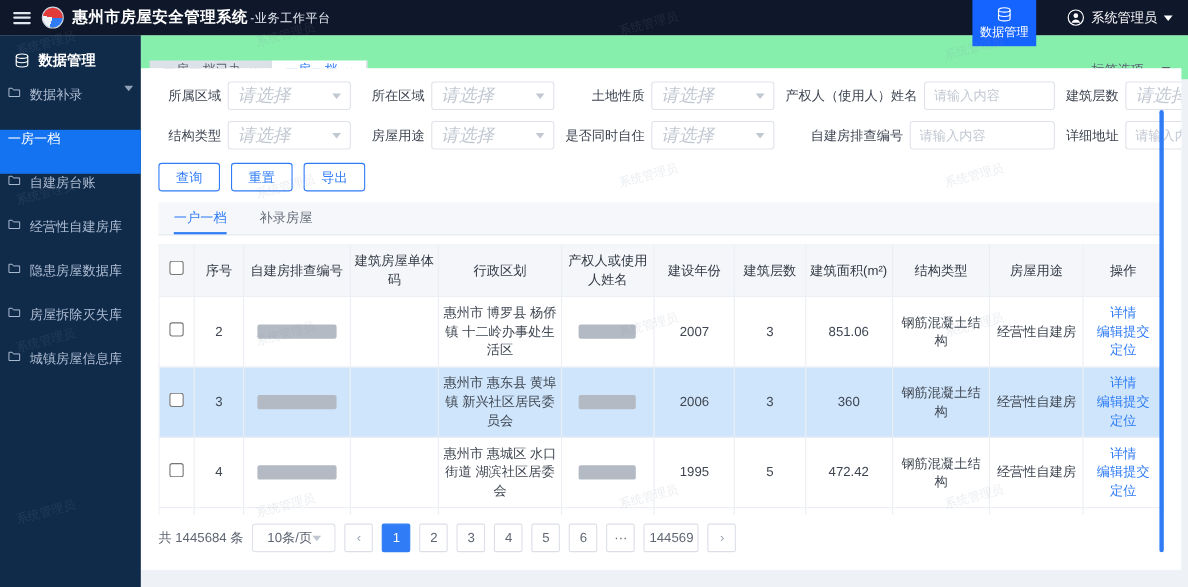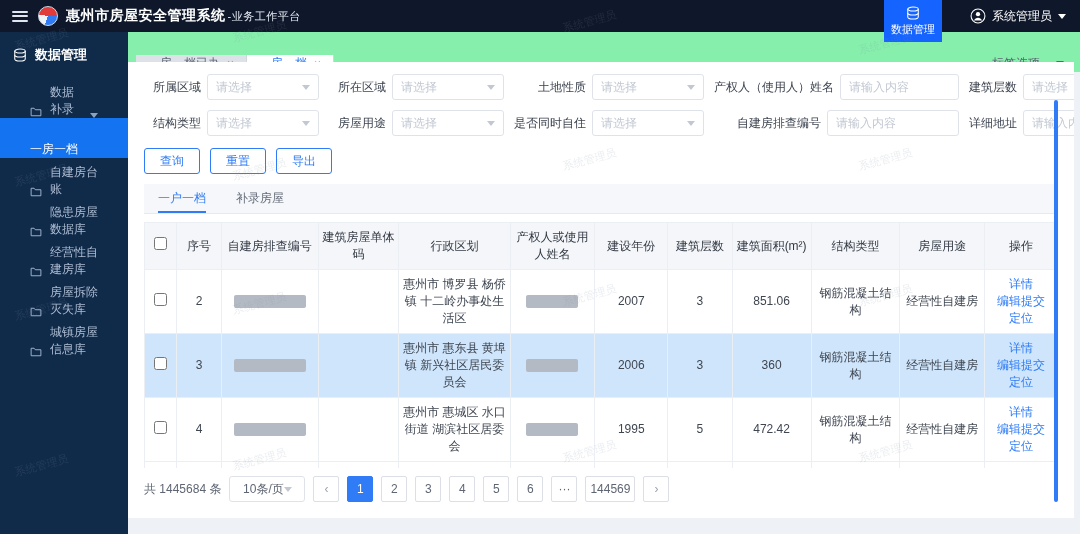--- a/index.html
+++ b/index.html
@@ -15,42 +15,42 @@
   .apptitle { font-size:14px; font-weight:bold; letter-spacing:.5px; }
   .appsub { font-size:11px; font-weight:normal; margin-left:2px; color:#e8eef6; }
   .topnav { position:absolute; left:884px; top:0; width:58px; height:42px; background:#1664ff; color:#fff; display:flex; flex-direction:column; align-items:center; justify-content:center; gap:2px; cursor:pointer; z-index:31; }
   .topnav span { font-size:11px; }
   .userbox { position:absolute; right:14px; top:0; height:32px; display:flex; align-items:center; gap:6px; font-size:12px; color:#fff; cursor:pointer; }
   .tri { display:inline-block; width:0; height:0; border-left:4px solid transparent; border-right:4px solid transparent; border-top:5px solid currentColor; }
 
   
   .sidebar { position:absolute; top:32px; left:0; width:128px; bottom:0; background:#102a4a; z-index:10; }
   .sb-header { height:46px; display:flex; align-items:center; gap:8px; padding:0 13px; color:#fff; font-size:13px; font-weight:bold; }
-  .sb-item { height:40px; display:flex; align-items:flex-end; gap:8px; padding:0 30px; color:#aebdd2; font-size:12px; cursor:pointer; }
+  .sb-item { height:40px; display:flex; align-items:flex-start; gap:8px; padding:0 7px; color:#aebdd2; font-size:12px; cursor:pointer; }
   .sb-item svg { flex:0 0 auto; }
   .sb-item .tri { margin-left:auto; color:#8fa2bc; }
   .sb-item.active { background:#1373f0; color:#fff; }
 
   
   .main { position:absolute; top:32px; left:128px; right:0; bottom:0; }
   .tabbar { position:absolute; top:0; left:0; right:0; height:40px; background:#86efac; display:flex; align-items:flex-end; padding-left:8px; }
   .tab { display:flex; align-items:center; gap:7px; padding:0 12px; font-size:12px; background:#dde2e8; color:#5c6573; border-right:1px solid #cfd6dd; cursor:pointer; }
   .tab.active { background:#fff; color:#2f7cf6; }
   .tab .x { font-size:12px; color:#9aa2ad; }
   .tab.active .x { color:#9ab8e8; }
   .tagopts { margin-left:auto; display:flex; align-items:center; gap:16px; padding-right:16px; font-size:12px; color:#5c6573; cursor:pointer; }
 
   .content { position:absolute; top:30px; left:0; right:6px; bottom:16px; background:#fff; padding:12px 16px 0 16px; overflow:hidden; }
 
   
   .frow { display:grid; grid-template-columns:185px 185px 200px 255px 1fr; margin-bottom:10px; }
   .field { display:flex; align-items:center; justify-content:flex-end; padding-right:10px; }
   .field label { font-size:12px; color:#3d4450; margin-right:6px; white-space:nowrap; }
   .ctrl { width:112px; height:26px; border:1px solid #dfe3e9; border-radius:3px; background:#fff; display:flex; align-items:center; justify-content:space-between; padding:0 8px; cursor:pointer; }
-  .ctrl .ph { font-size:12px; color:#c2c8d2; }
+  .ctrl .ph { font-size:16px; color:#c2c8d2;font-style:italic; }
   .ctrl .tri { color:#c2c8d2; }
   .ctrl.wide { width:132px; }
   .ctrl input { border:none; outline:none; width:100%; font-size:12px; color:#333; background:transparent; }
   .ctrl input::placeholder { color:#c2c8d2; }
 
   .btnrow { display:flex; gap:10px; margin:12px 0 10px 0; }
   .btn { height:26px; padding:0 15px; font-size:12px; color:#2f7cf6; background:#fff; border:1px solid #2f7cf6; border-radius:3px; cursor:pointer; font-family:inherit; }
 
   .subtabs { height:30px; background:#f5f7fa; border-bottom:1px solid #e6eaf0; display:flex; gap:30px; padding:0 14px; }
   .subtab { font-size:12px; color:#646b77; display:flex; align-items:center; cursor:pointer; position:relative; }
@@ -137,27 +137,27 @@
     <div class="sb-item">
       <svg width="12" height="12" viewBox="0 0 16 16">
           <path d="M1.5 3h4l1.5 2h7.5v8h-13z" fill="none" stroke="currentColor" stroke-width="1.2"></path>
         </svg>
       <span>自建房台账</span>
     </div>
     <div class="sb-item">
       <svg width="12" height="12" viewBox="0 0 16 16">
           <path d="M1.5 3h4l1.5 2h7.5v8h-13z" fill="none" stroke="currentColor" stroke-width="1.2"></path>
         </svg>
+      <span>经营性自建房库</span>
+    </div>
+    <div class="sb-item">
+      <svg width="12" height="12" viewBox="0 0 16 16">
+          <path d="M1.5 3h4l1.5 2h7.5v8h-13z" fill="none" stroke="currentColor" stroke-width="1.2"></path>
+        </svg>
       <span>隐患房屋数据库</span>
-    </div>
-    <div class="sb-item">
-      <svg width="12" height="12" viewBox="0 0 16 16">
-          <path d="M1.5 3h4l1.5 2h7.5v8h-13z" fill="none" stroke="currentColor" stroke-width="1.2"></path>
-        </svg>
-      <span>经营性自建房库</span>
     </div>
     <div class="sb-item">
       <svg width="12" height="12" viewBox="0 0 16 16">
           <path d="M1.5 3h4l1.5 2h7.5v8h-13z" fill="none" stroke="currentColor" stroke-width="1.2"></path>
         </svg>
       <span>房屋拆除灭失库</span>
     </div>
     <div class="sb-item">
       <svg width="12" height="12" viewBox="0 0 16 16">
           <path d="M1.5 3h4l1.5 2h7.5v8h-13z" fill="none" stroke="currentColor" stroke-width="1.2"></path>

